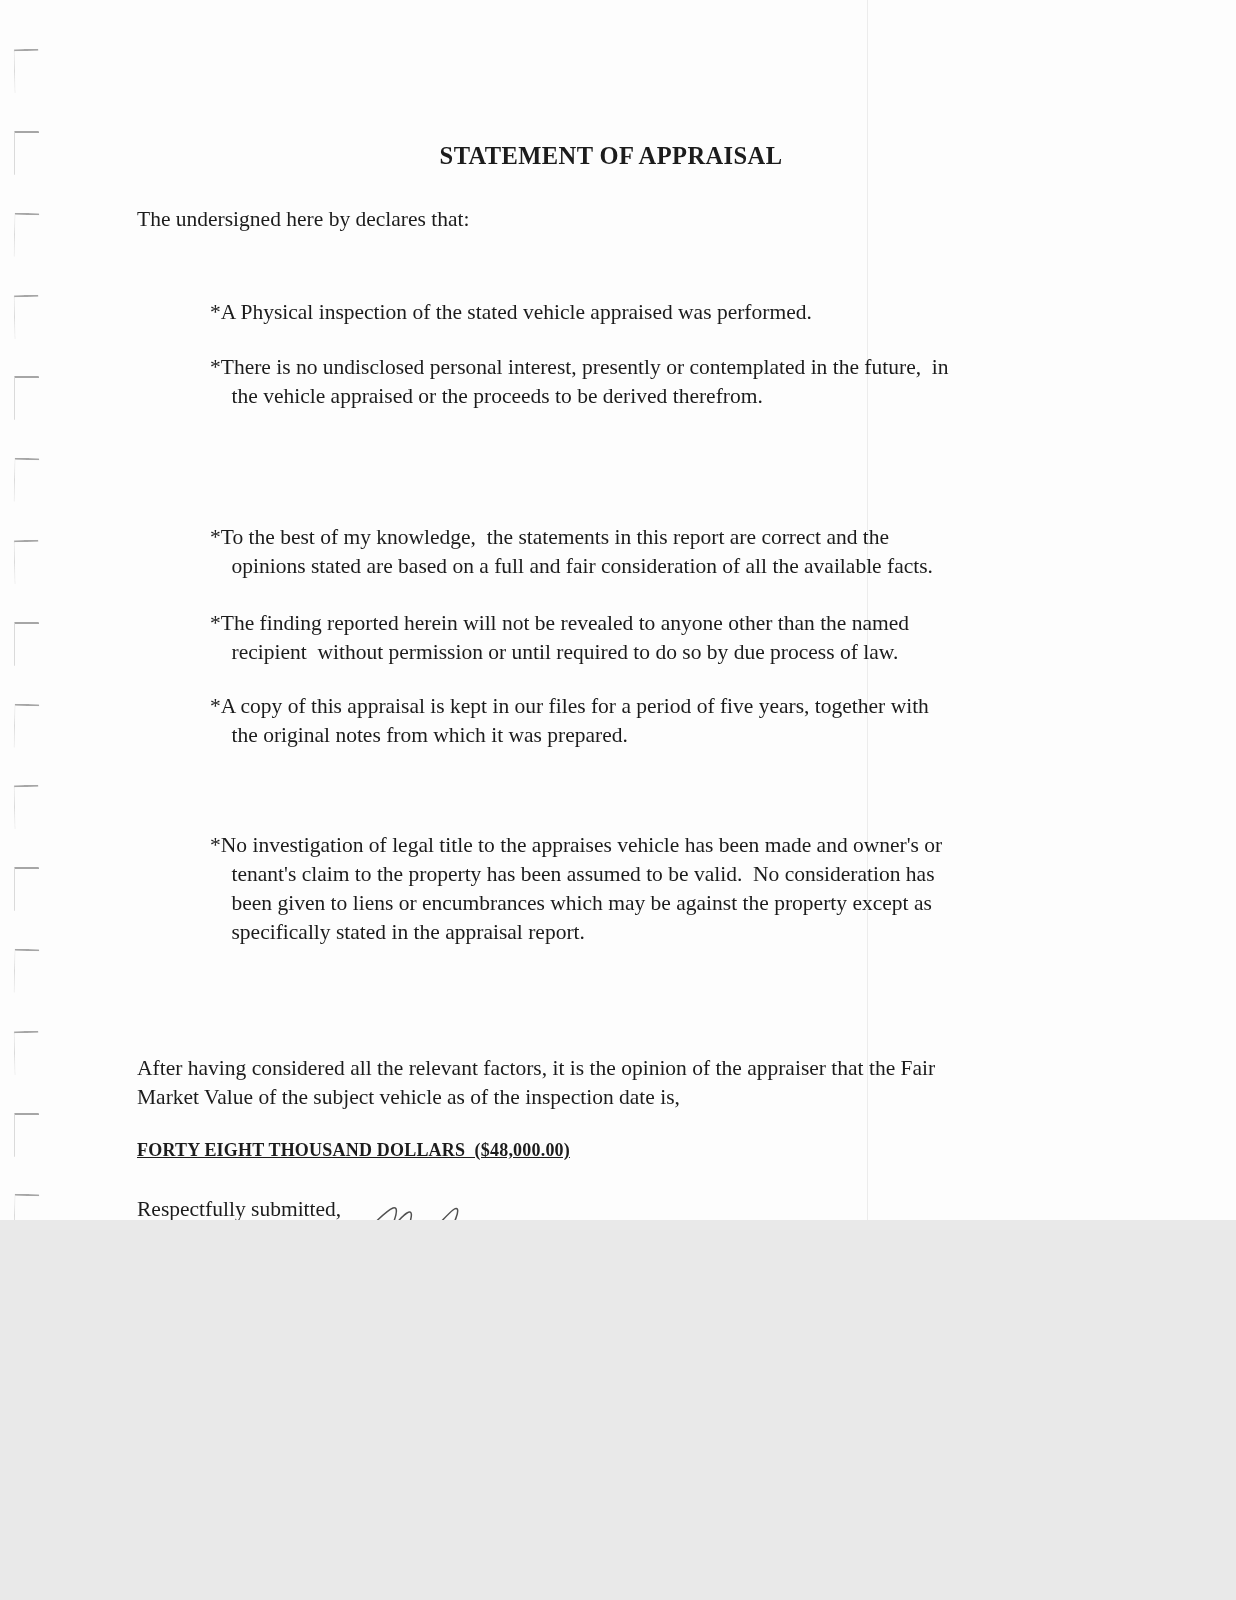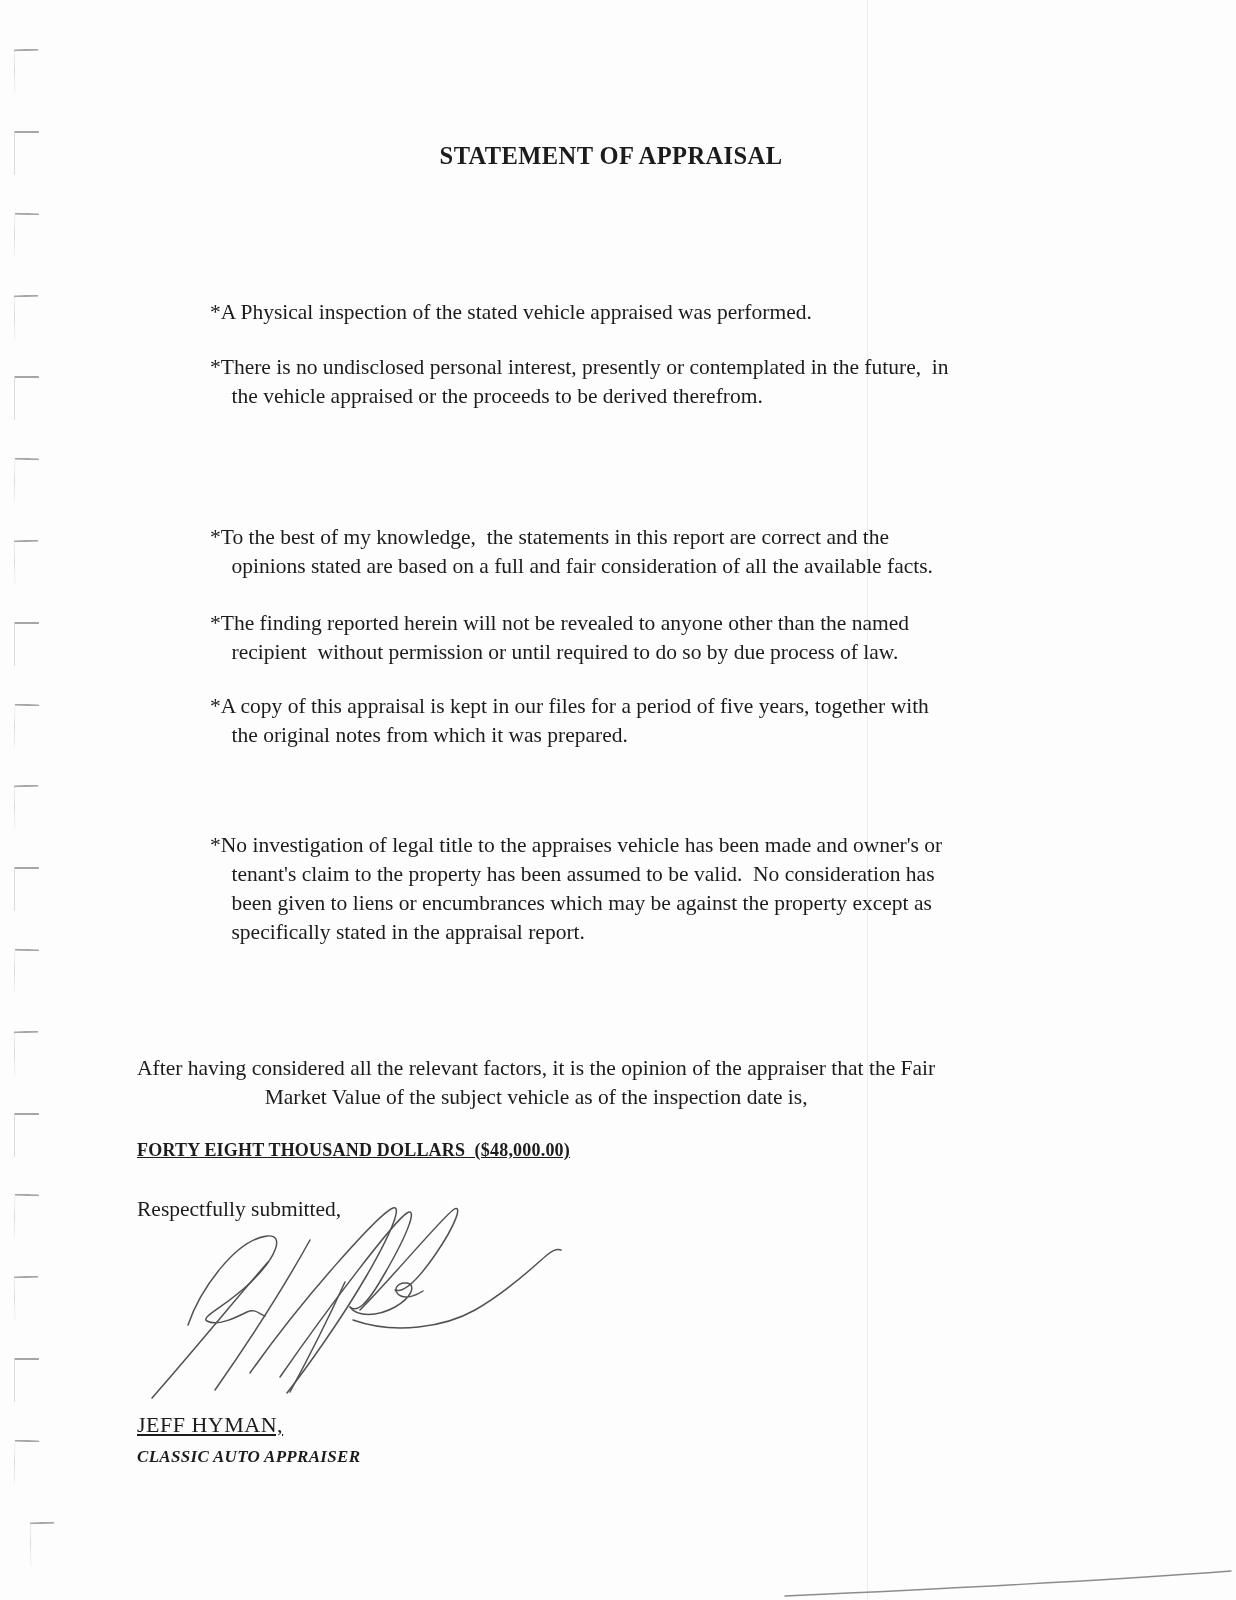--- a/index.html
+++ b/index.html
@@ -1,31 +1,31 @@
 <!DOCTYPE html>
 <html><head>
 <meta charset="utf-8">
 <style>
   html,body{margin:0;padding:0;background:#e9e9e9;}
   .page{
     position:relative;
-    width:1236px;height:1600px;
+    width:1236px;height:1220px;
     background:#fdfdfd;
     overflow:hidden;
     font-family:"Liberation Serif","DejaVu Serif",serif;
     color:#1c1c1c;
   }
   .txt{position:absolute;margin:0;white-space:pre-wrap;font-size:21.5px;line-height:29px;}
   .title{
     position:absolute;left:137px;width:948px;margin:0;
     text-align:center;font-size:24.5px;font-weight:700;letter-spacing:.4px;
   }
   .intro{left:137px;}
   .bullet{left:210px;margin-top:35px;}
-  .closing{left:137px;text-align:center;}
+  .closing{left:137px;}
   .amount{
     position:absolute;left:137px;margin:0;white-space:pre-wrap;
     font-size:18px;font-weight:700;line-height:29px;letter-spacing:.2px;text-decoration:underline;
   }
   .signoff{left:137px;}
   .sig-name{position:absolute;left:137px;margin:0;font-size:22px;line-height:30px;letter-spacing:.5px;text-decoration:underline;}
   .sig-title{position:absolute;left:137px;margin:0;font-size:17px;line-height:30px;font-weight:700;font-style:italic;letter-spacing:.3px;}
   .signature-svg{position:absolute;left:145px;top:1195px;}
   
   .scan-line{position:absolute;left:867px;top:0;width:1px;height:1600px;background:#ececec;}
@@ -63,20 +63,21 @@
       <div class="bmark" style="top: 1358px; left: 14px; transform: rotate(0deg);"></div>
       <div class="bmark" style="top: 1440px; left: 14px; transform: rotate(1.2deg);"></div>
       <div class="bmark" style="top: 1522px; left: 30px; transform: rotate(-1.2deg);"></div>
     </div>
   <svg class="curl-svg" width="456" height="37" viewBox="0 0 456 37">
     <path d="M 5 33 C 160 26, 320 18, 451 8" fill="none" stroke="#8c8c8c" stroke-width="1.4" stroke-linecap="round"></path>
   </svg>
 
   <h1 class="title" style="top:142px">STATEMENT OF APPRAISAL</h1>
 
+  <p class="txt intro" style="top:205px">The undersigned here by declares that:</p>
 
   <p class="txt bullet" style="top:263px">*A Physical inspection of the stated vehicle appraised was performed.</p>
   <p class="txt bullet" style="top:318px">*There is no undisclosed personal interest, presently or contemplated in the future,  in
     the vehicle appraised or the proceeds to be derived therefrom.</p>
   <p class="txt bullet" style="top:488px">*To the best of my knowledge,  the statements in this report are correct and the
     opinions stated are based on a full and fair consideration of all the available facts.</p>
   <p class="txt bullet" style="top:574px">*The finding reported herein will not be revealed to anyone other than the named
     recipient  without permission or until required to do so by due process of law.</p>
   <p class="txt bullet" style="top:657px">*A copy of this appraisal is kept in our files for a period of five years, together with
     the original notes from which it was prepared.</p>

